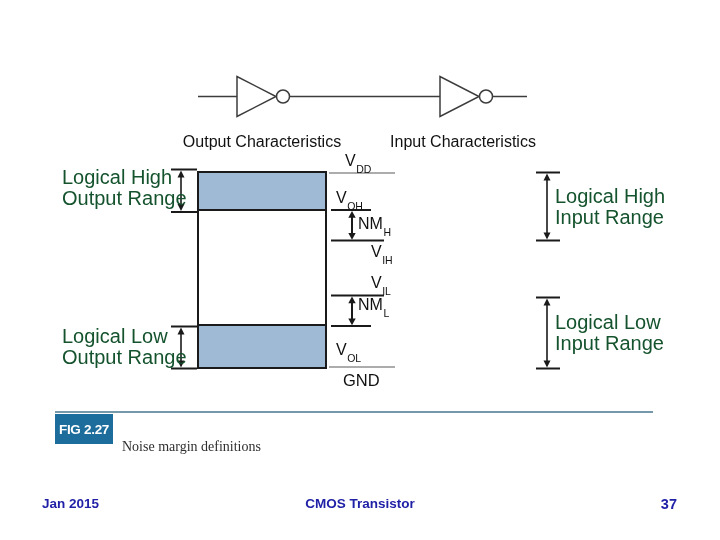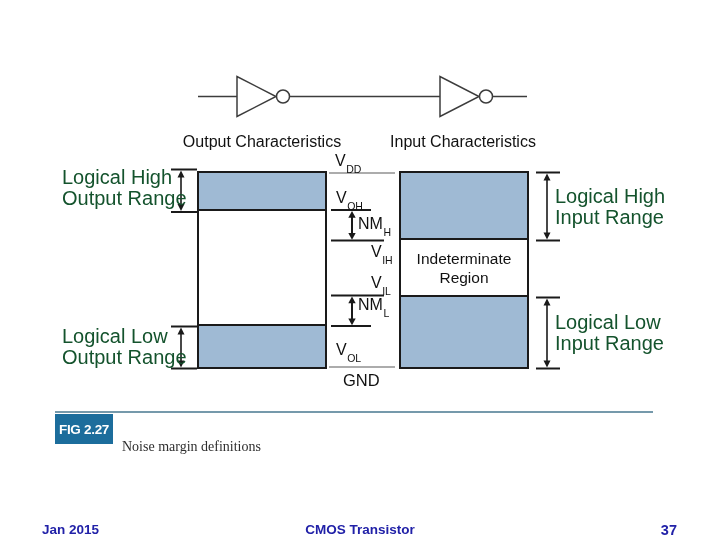--- a/index.html
+++ b/index.html
@@ -25,44 +25,36 @@
 
   
   .caption-rule{position:absolute;left:55px;top:411px;width:598px;height:2px;background:#7599ab;}
   .fig-badge{position:absolute;left:55px;top:414px;width:58px;height:30px;background:#1c6d9c;
              color:#ffffff;font-weight:bold;font-size:13.5px;display:flex;align-items:center;
              justify-content:center;letter-spacing:-0.3px;}
   .caption-text{position:absolute;left:122px;top:426px;font-family:"Liberation Serif",serif;
                 font-size:14px;color:#2e2e2e;margin-top:13px;}
 
   
-  .footer-text{position:absolute;top:522px;font-weight:bold;font-size:13.5px;color:#2121a8;}
+  .footer-text{position:absolute;top:496px;font-weight:bold;font-size:13.5px;color:#2121a8;}
   .footer-date{left:42px;}
   .footer-title{left:0;width:720px;text-align:center;}
   .footer-page{right:43px;font-size:14.5px;}
 </style>
 </head>
 <body>
 
 <div class="slide">
 
   <div class="col" style="left:197px;top:171px;">
     <div class="sec divider blue" style="height:38px;"></div>
     <div class="sec divider" style="height:115px;"></div>
     <div class="sec blue grow"></div>
   </div>
 
-  <div class="col" style="left:399px;top:171px;">
-    <div class="sec divider blue" style="height:67px;"></div>
-    <div class="sec divider indet" style="height:57px;">
-      <div>Indeterminate</div>
-      <div>Region</div>
-    </div>
-    <div class="sec blue grow"></div>
-  </div>
 
   <svg class="svg-layer" width="720" height="540" viewBox="0 0 720 540">
 
     <g stroke="#3c3c3c" stroke-width="1.5" fill="none">
       <line x1="198" y1="96.5" x2="237" y2="96.5"></line>
       <polygon points="237,76.5 237,116.5 276,96.5" fill="#ffffff"></polygon>
       <circle cx="283" cy="96.5" r="6.5" fill="#ffffff"></circle>
       <line x1="289.5" y1="96.5" x2="440" y2="96.5"></line>
     </g>
     <g stroke="#3c3c3c" stroke-width="1.5" fill="none">
@@ -120,21 +112,21 @@
       <line x1="536" y1="368.5" x2="560" y2="368.5" stroke-width="2"></line>
       <line x1="547" y1="303" x2="547" y2="363" stroke-width="1.6"></line>
       <polygon points="547,298.5 543.5,305.5 550.5,305.5" stroke="none"></polygon>
       <polygon points="547,367.5 543.5,360.5 550.5,360.5" stroke="none"></polygon>
     </g>
   </svg>
 
   <div class="hdr-label" style="left:172px;top:133px;">Output Characteristics</div>
   <div class="hdr-label" style="left:373px;top:133px;">Input Characteristics</div>
 
-  <div class="vlabel" style="left:335px;top:152px;"><span>V</span><sub class="vsub">DD</sub></div>
+  <div class="vlabel" style="left:345px;top:152px;"><span>V</span><sub class="vsub">DD</sub></div>
   <div class="vlabel" style="left:336px;top:189px;"><span>V</span><sub class="vsub">OH</sub></div>
   <div class="vlabel" style="left:358px;top:215px;"><span>NM</span><sub class="vsub">H</sub></div>
   <div class="vlabel" style="left:371px;top:243px;"><span>V</span><sub class="vsub">IH</sub></div>
   <div class="vlabel" style="left:371px;top:274px;"><span>V</span><sub class="vsub">IL</sub></div>
   <div class="vlabel" style="left:358px;top:296px;"><span>NM</span><sub class="vsub">L</sub></div>
   <div class="vlabel" style="left:336px;top:328px;margin-top:13px;"><span>V</span><sub class="vsub">OL</sub></div>
   <div class="vlabel" style="left:343px;top:371px;font-size:16.5px;"><span>GND</span></div>
 
   <div class="range-label" style="left:62px;top:167px;">
     <div>Logical High</div>

